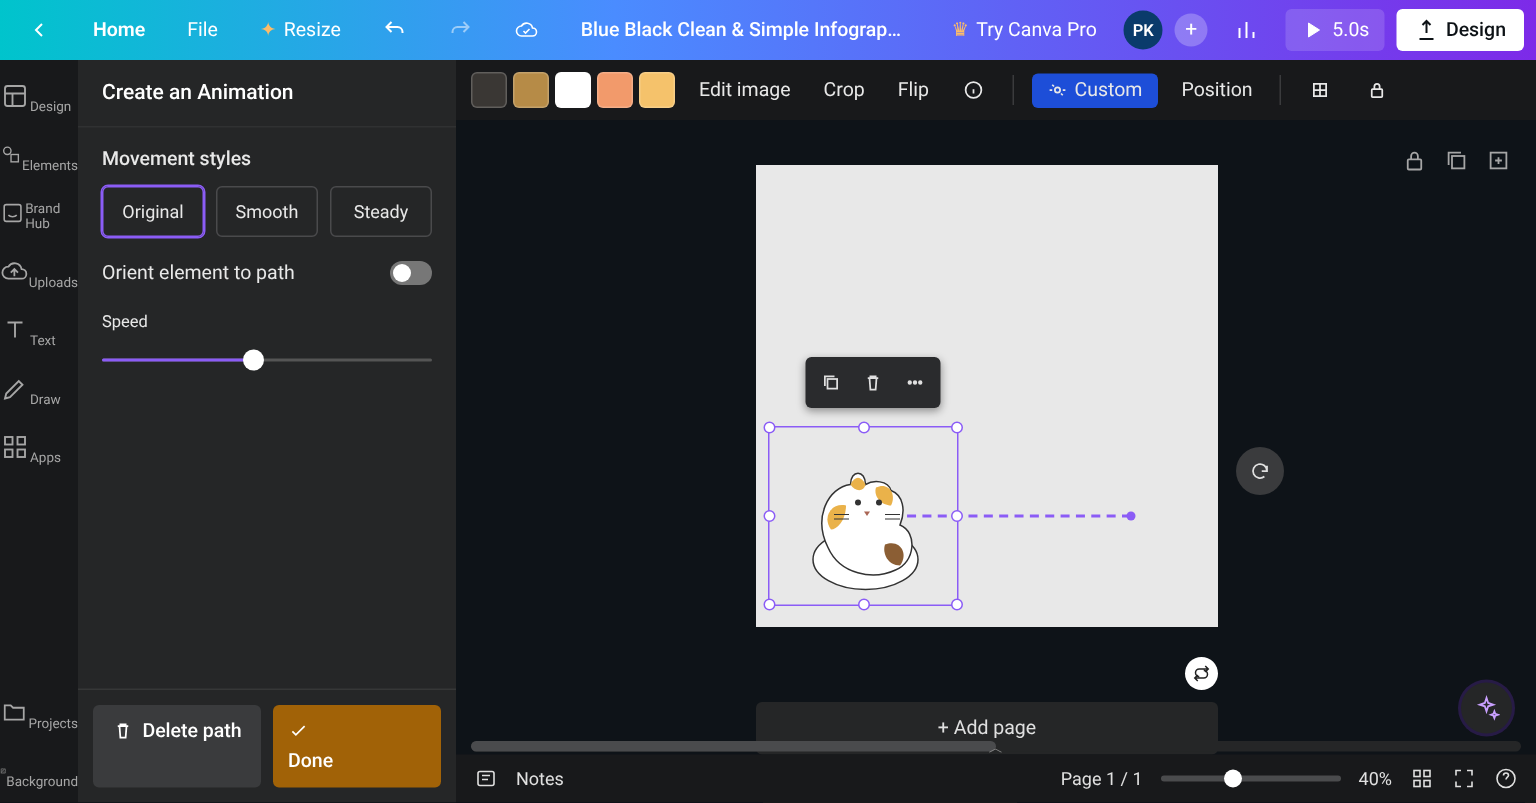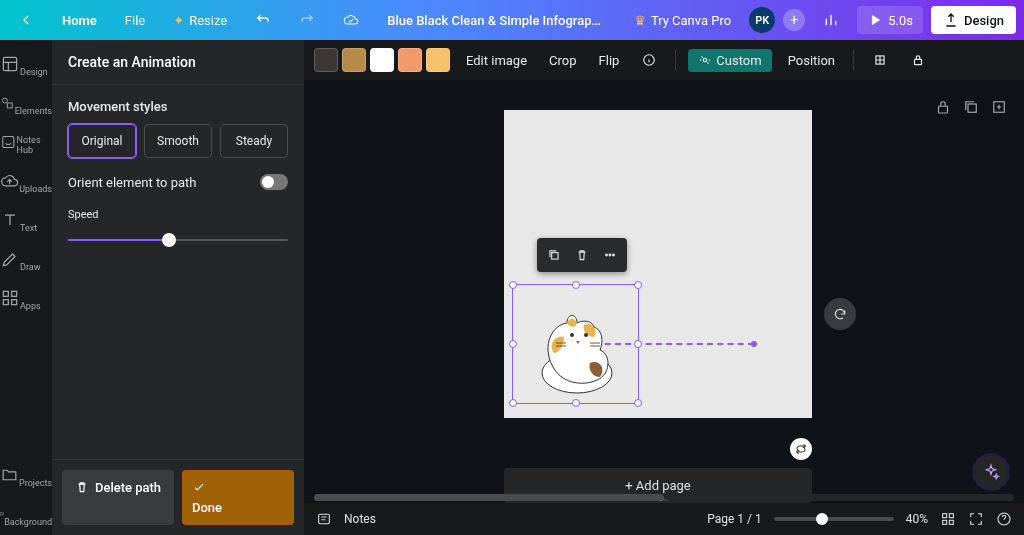--- a/index.html
+++ b/index.html
@@ -39,21 +39,21 @@
 .footer-btn { flex: 1; padding: 10px; border-radius: 4px; font-size: 13px; font-weight: 500; display: flex; justify-content: center; gap: 6px; cursor: pointer; }
 .footer-btn.del { background: #3a3b3d; color: #fff; }
 .footer-btn.done { background: #a16207; color: #fff; flex-direction: column; }
 
 .canvas-area { flex: 1; display: flex; flex-direction: column; background: #0e1318; position: relative; }
 .context-bar { height: 40px; background: #18191b; display: flex; align-items: center; padding: 0 10px; gap: 10px; font-size: 13px; }
 .swatch-row { display: flex; gap: 4px; }
 .swatch { width: 24px; height: 24px; border-radius: 4px; border: 1px solid rgba(255,255,255,0.2); }
 .ctx-item { padding: 4px 6px; cursor: pointer; color: #e8e8e8; display: flex; align-items: center; gap: 4px; }
 .ctx-item.icon-only { width: 28px; justify-content: center; }
-.ctx-item.active { background: #0f766e; border-radius: 4px; padding: 4px 10px; }
+.ctx-item.active { background: #1d4ed8; border-radius: 4px; padding: 4px 10px; }
 .ctx-sep { width:1px; height:20px; background:#3a3b3d; margin:0 2px;}
 
 .viewport { flex: 1; position: relative; overflow: hidden; }
 .page-tools { position: absolute; right: 16px; top: 18px; display: flex; gap: 10px; color: #a6a6a6; }
 .page-tools .pt { width: 18px; height: 18px; cursor: pointer; }
 .artboard { position: absolute; left: 200px; top: 30px; width: 308px; height: 308px; background: #e8e8e8; }
 .sel-handles { position: absolute; left: 208px; top: 204px; width: 127px; height: 120px; border: 1.5px solid #8b5cf6; }
 .sel-handles .h { position: absolute; width: 8px; height: 8px; border-radius: 50%; background: #fff; border: 1px solid #8b5cf6; }
 .sel-handles .tl{top:-4px;left:-4px}.sel-handles .tr{top:-4px;right:-4px}.sel-handles .bl{bottom:-4px;left:-4px}.sel-handles .br{bottom:-4px;right:-4px}
 .sel-handles .mt{top:-4px;left:50%;transform:translateX(-50%)}.sel-handles .mb{bottom:-4px;left:50%;transform:translateX(-50%)}
@@ -154,21 +154,21 @@
           <circle cx="8" cy="8" r="4"></circle>
           <rect x="12" y="12" width="8" height="8"></rect>
         </svg>
         <span>Elements</span>
       </div>
     <div class="nav-item">
         <svg viewBox="0 0 24 24">
           <rect x="4" y="4" width="16" height="16" rx="2"></rect>
           <path d="M8 14c2 2 6 2 8 0"></path>
         </svg>
-        <span>Notes Hub</span>
+        <span>Brand Hub</span>
       </div>
     <div class="nav-item">
         <svg viewBox="0 0 24 24">
           <path d="M7 18a5 5 0 010-10 6 6 0 0111 2 4 4 0 010 8H7zM12 10v6M9 13l3-3 3 3"></path>
         </svg>
         <span>Uploads</span>
       </div>
     <div class="nav-item">
         <svg viewBox="0 0 24 24">
           <path d="M6 6h12M12 6v12"></path>

